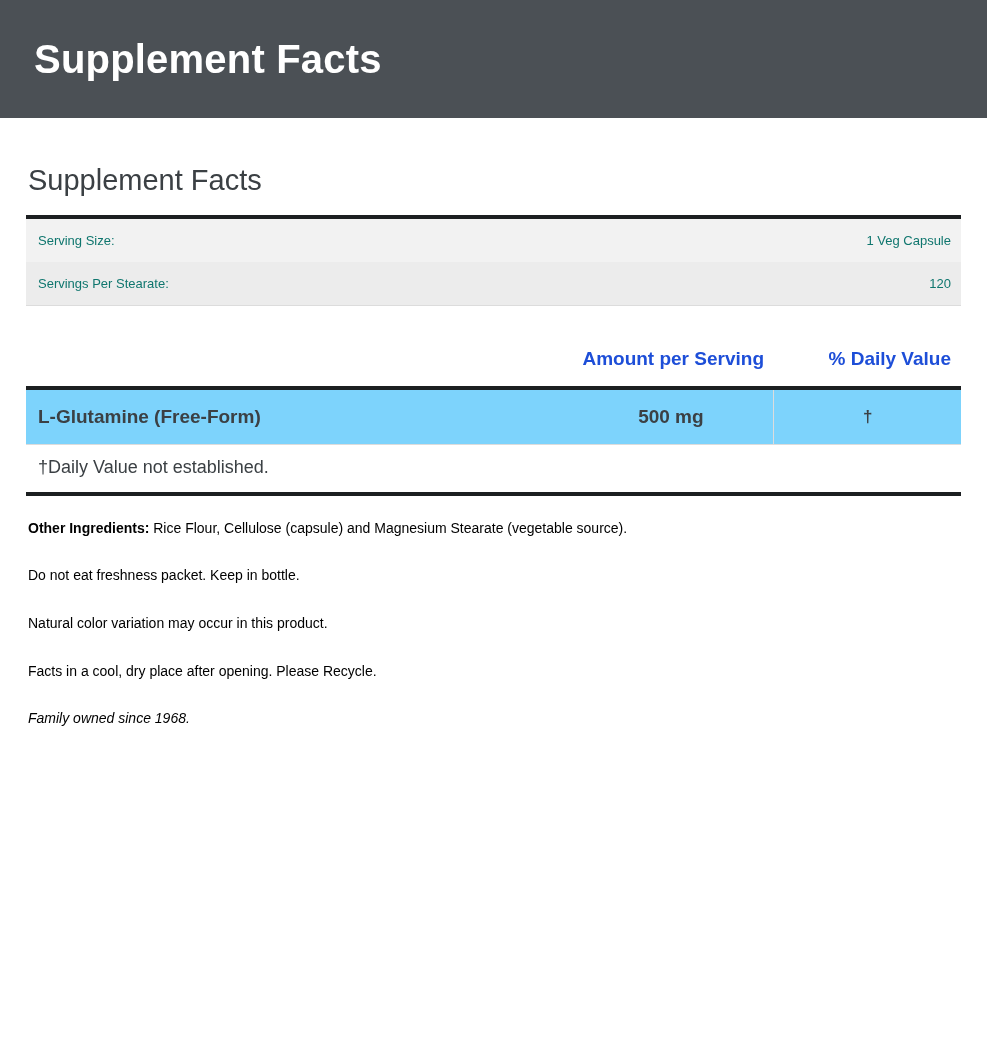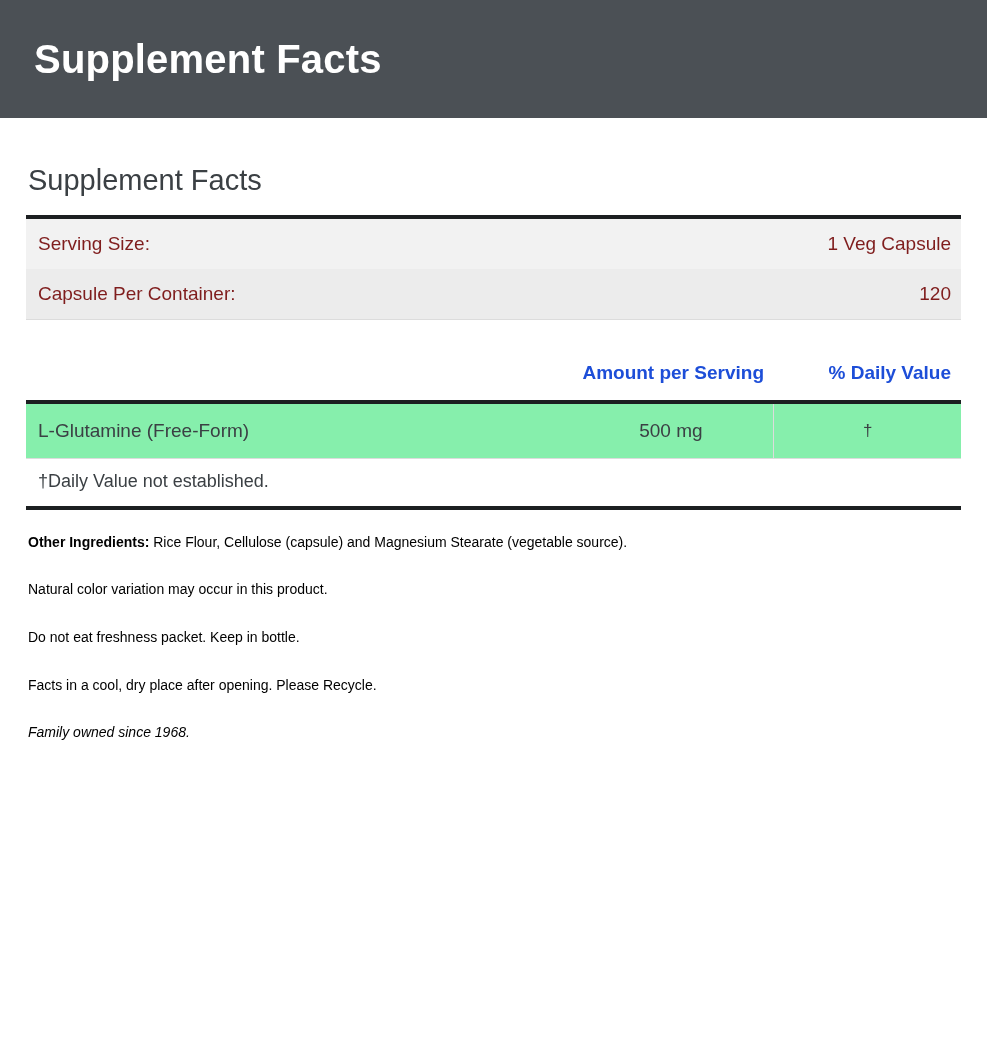--- a/index.html
+++ b/index.html
@@ -59,22 +59,22 @@
     border-bottom: 1px solid #dcdcdc;
   }
   .serving-table tr {
     background: #f2f2f2;
   }
   .serving-table tr.alt {
     background: #ececec;
   }
   .serving-table td {
     padding: 14px 10px 14px 12px;
-    font-size: 19px;
-    color: #7f1d1d;
+    font-size: 13px;
+    color: #0f766e;
     vertical-align: middle;
   }
   .serving-table td.label {
     width: 56%;
   }
   .serving-table td.value {
     text-align: right;
     padding-left: 6px;
   }
 
@@ -98,21 +98,22 @@
   .nutrient-table th.blank-col {
     width: 58%;
   }
   .nutrient-table th.amount-col {
     width: 22%;
   }
   .nutrient-table th.dv-col {
     width: 20%;
   }
   .nutrient-table tbody tr {
-    background: #86efac;
+    background: #7dd3fc;
+    font-weight: bold;
   }
   .nutrient-table tbody td {
     font-size: 19px;
     color: #3b4044;
     padding: 16px 10px;
     border-top: 4px solid #1c1f21;
     border-bottom: 1px solid #dcdcdc;
   }
   .nutrient-table tbody td.name {
     text-align: left;
@@ -167,21 +168,21 @@
 
     <h2 class="panel-title">Supplement Facts</h2>
 
     <table class="serving-table">
       <tbody>
         <tr>
           <td class="label">Serving Size:</td>
           <td class="value">1 Veg Capsule</td>
         </tr>
         <tr class="alt">
-          <td class="label">Capsule Per Container:</td>
+          <td class="label">Servings Per Stearate:</td>
           <td class="value">120</td>
         </tr>
       </tbody>
     </table>
 
     <div class="nutrient-wrap">
       <table class="nutrient-table">
         <thead>
           <tr>
             <th class="blank-col"></th>
@@ -197,20 +198,20 @@
           </tr>
         </tbody>
       </table>
       <div class="footnote">†Daily Value not established.</div>
     </div>
 
     <div class="notes">
       <p>
         <b>Other Ingredients:</b><span> Rice Flour, Cellulose (capsule) and Magnesium Stearate (vegetable source).</span>
       </p>
+      <p>Do not eat freshness packet. Keep in bottle.</p>
       <p>Natural color variation may occur in this product.</p>
-      <p>Do not eat freshness packet. Keep in bottle.</p>
       <p>Facts in a cool, dry place after opening. Please Recycle.</p>
       <p class="italic">Family owned since 1968.</p>
     </div>
 
   </div>
 </div>
 
 </body></html>

